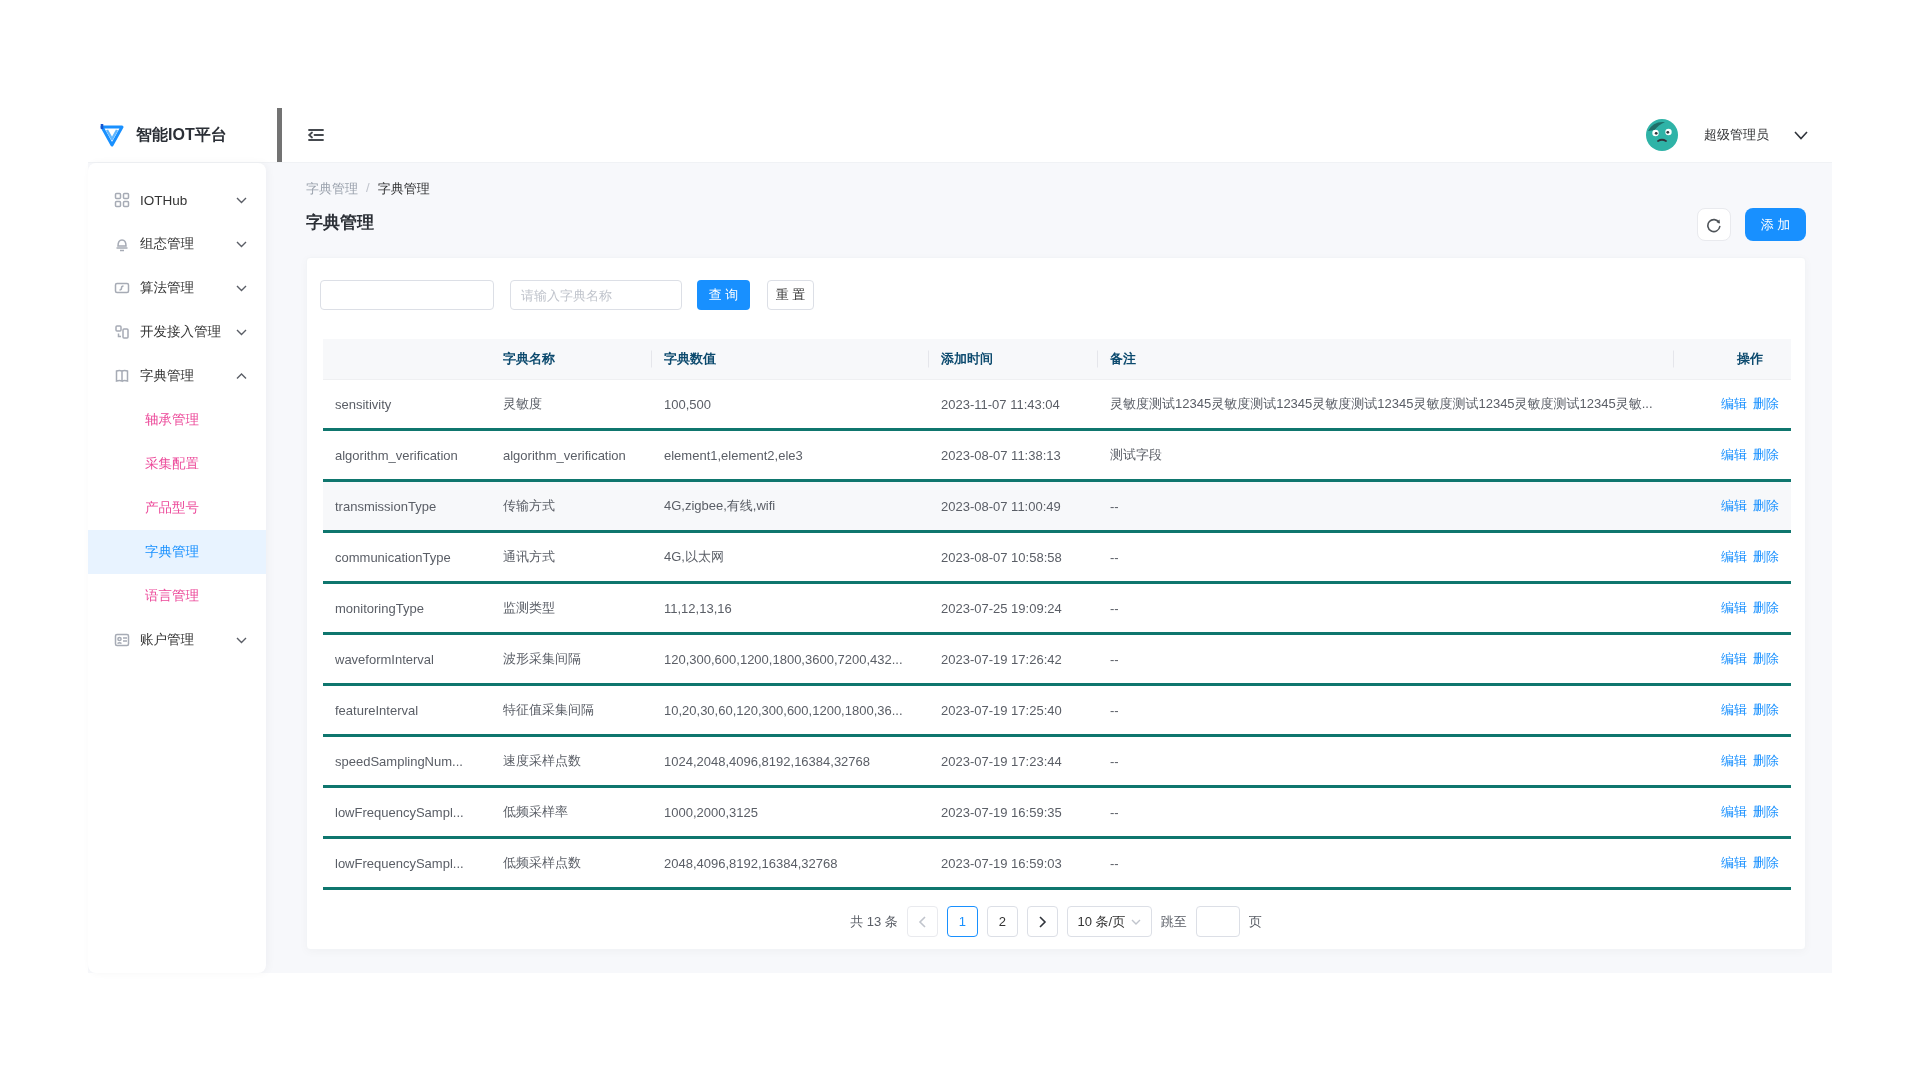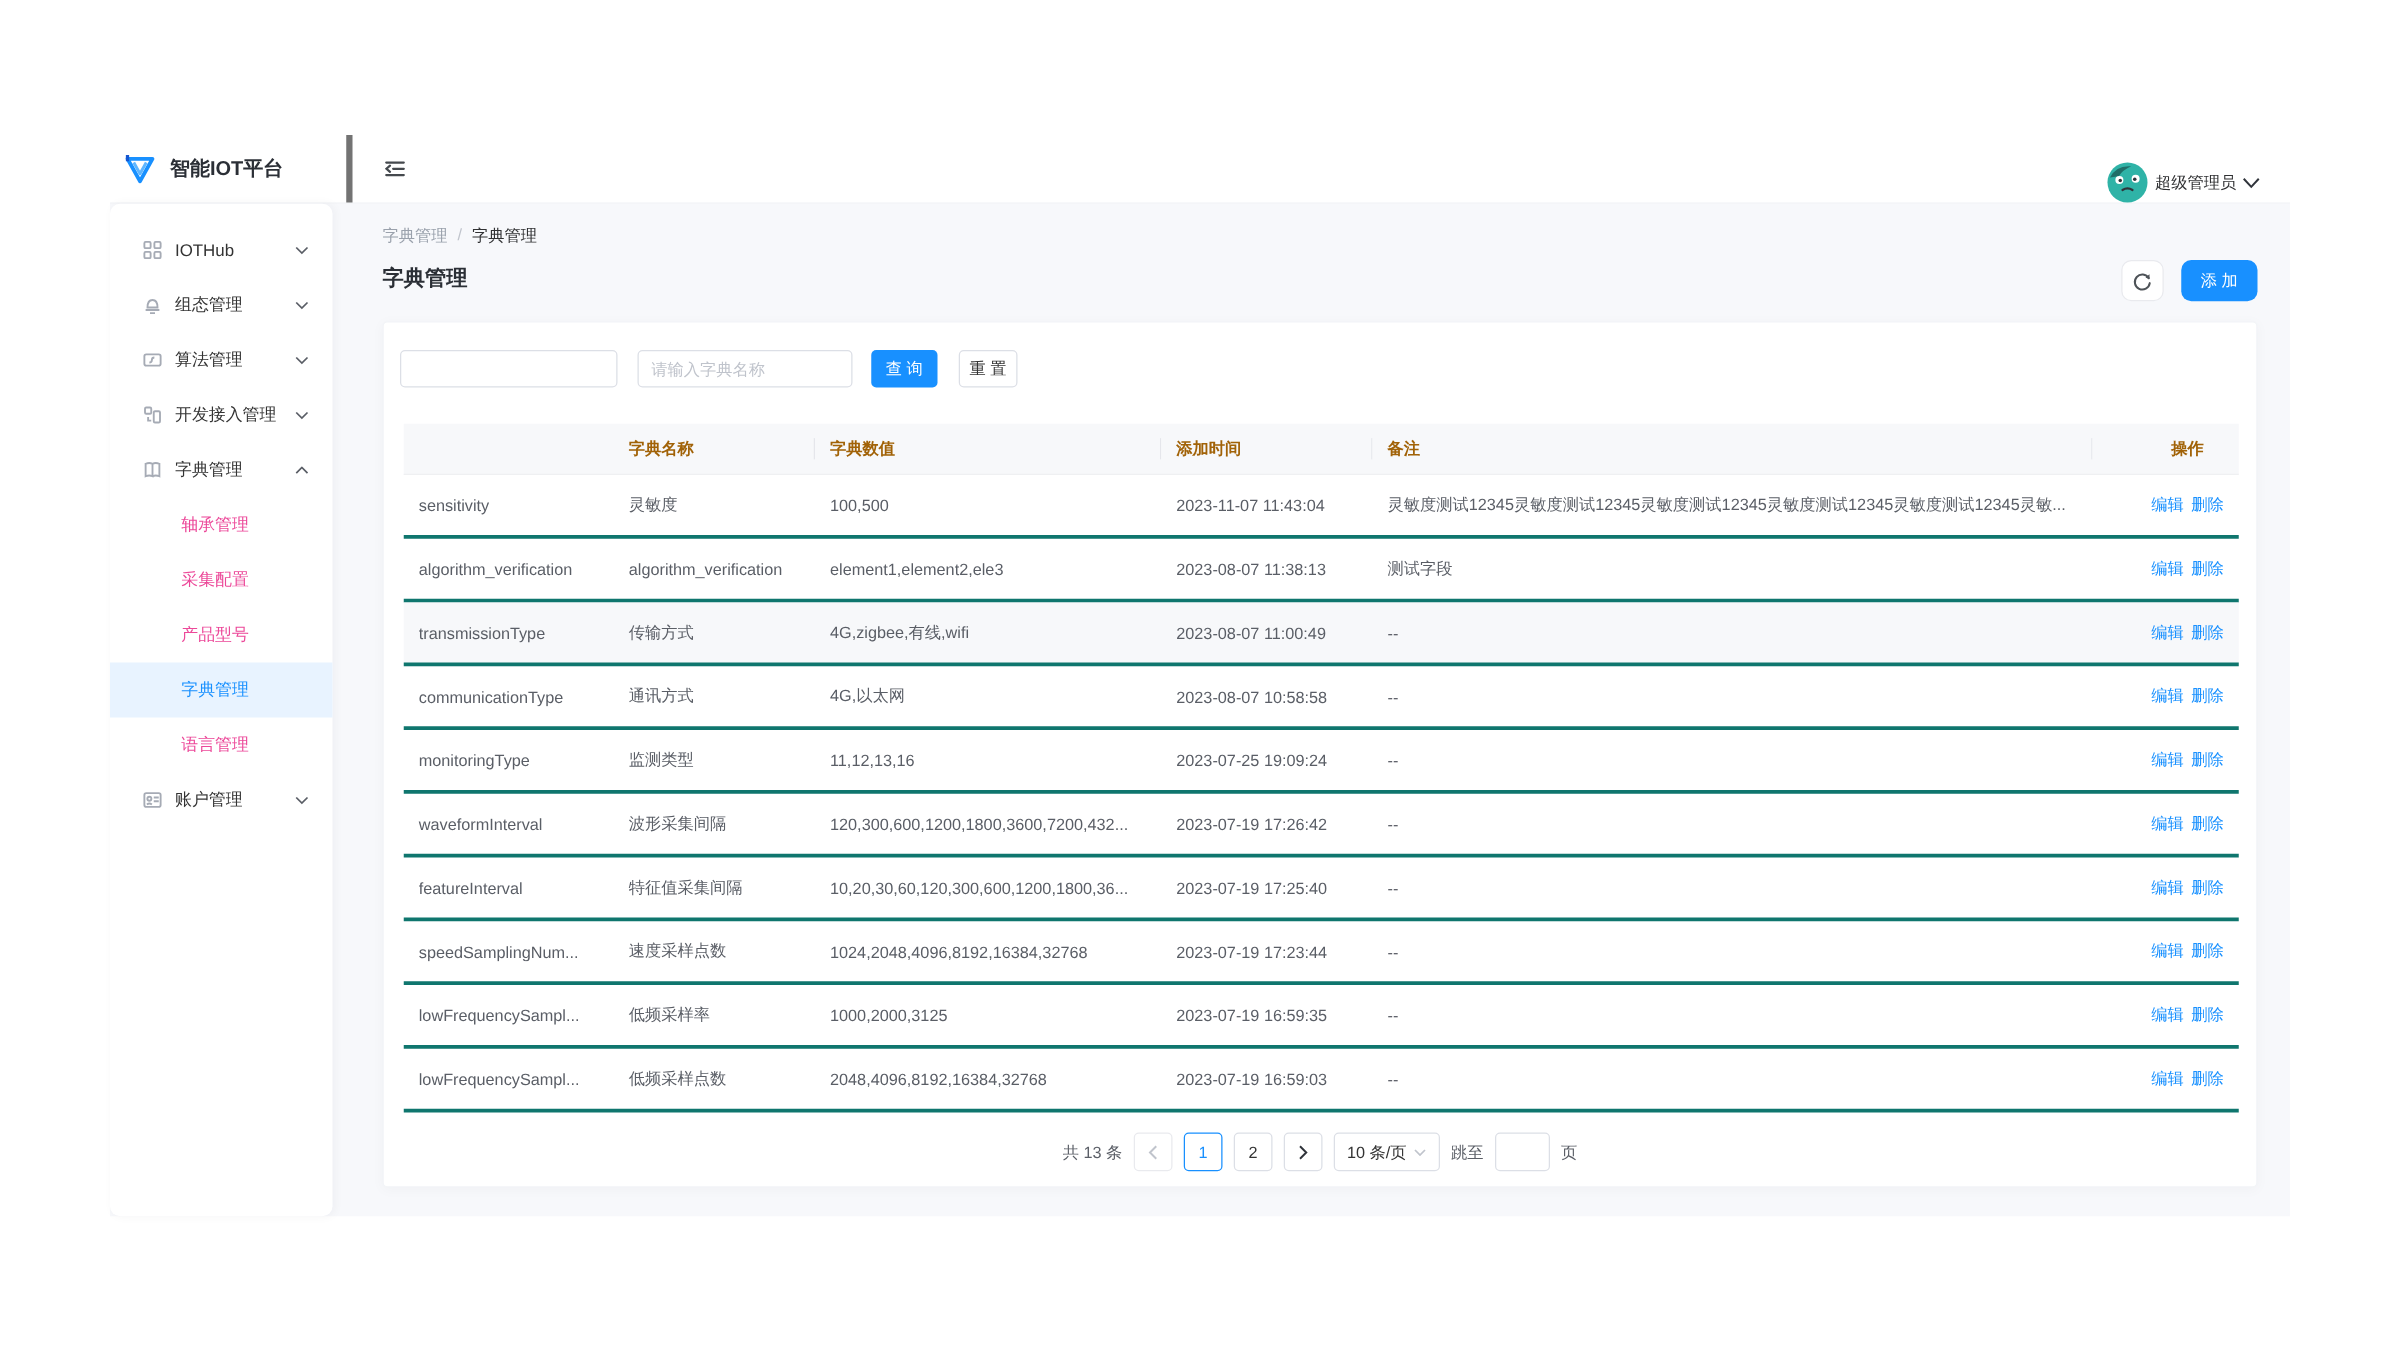--- a/index.html
+++ b/index.html
@@ -6,22 +6,22 @@
   html,body { width:1920px; height:1080px; background:#ffffff;
     font-family:"Liberation Sans","DejaVu Sans",sans-serif; color:#303133; }
 
   
   .topbar { position:absolute; left:88px; top:108px; width:1744px; height:55px;
     background:#fff; display:flex; align-items:center; border-bottom:1px solid #f0f2f5; }
   .logo-sec { width:194px; height:100%; display:flex; align-items:center; gap:10px;
     padding-left:10px; border-right:5px solid #737373; }
   .logo-title { font-size:16px; font-weight:bold; color:#2b2f36; white-space:nowrap; }
   .collapse-btn { margin-left:24px; cursor:pointer; display:flex; align-items:center; }
-  .user-sec { position:absolute; right:24px; top:11px; height:100%; display:flex;
-    align-items:center; gap:5px; cursor:pointer; }
+  .user-sec { position:absolute; right:24px; top:0; height:100%; display:flex;
+    align-items:center; gap:25px; cursor:pointer; }
   .user-name { font-size:13px; color:#303133; }
 
   
   .main { position:absolute; left:88px; top:163px; width:1744px; height:810px; background:#f7f8fb; }
 
   
   .sidebar { position:absolute; left:0; top:0; width:178px; height:810px; background:#fff;
     border-radius:8px; box-shadow:2px 0 8px rgba(29,35,41,.04); padding-top:15px; }
   .menu-item { height:44px; display:flex; align-items:center; padding-left:26px;
     font-size:13.5px; color:#333; cursor:pointer; position:relative; }
@@ -55,21 +55,21 @@
   .inp1 { width:174px; margin-right:16px; }
   .inp2 { width:172px; margin-right:15px; }
   .query-btn { width:53px; height:30px; background:#1890ff; border:none; border-radius:4px;
     color:#fff; font-size:13px; cursor:pointer; margin-right:17px; }
   .reset-btn { width:47px; height:30px; background:#fff; border:1px solid #dcdfe6;
     border-radius:4px; color:#333; font-size:13px; cursor:pointer; }
 
   
   .tbl { position:absolute; left:16px; top:81px; width:1468px; font-size:13px; }
   .t-row { display:flex; align-items:center; height:51px; border-bottom:3px solid #0f766e; color:#5a5e66; }
-  .t-head { height:41px; background:#f7f8fa; color:#a16207; font-weight:bold; border-bottom:1px solid #eff0f2; display:flex; align-items:center; }
+  .t-head { height:41px; background:#f7f8fa; color:#0c4a6e; font-weight:bold; border-bottom:1px solid #eff0f2; display:flex; align-items:center; }
   .t-head .t-cell { position:relative; }
   .t-head .t-cell:not(:last-child)::after { content:""; position:absolute; right:0; top:50%;
     transform:translateY(-50%); width:1px; height:17px; background:#e5e6eb; }
   .t-cell { padding:0 12px; overflow:hidden; white-space:nowrap; text-overflow:ellipsis; }
   .c-key { width:168px; } .c-name { width:161px; } .c-value { width:277px; }
   .c-time { width:169px; } .c-remark { width:576px; } .c-action { width:117px; text-align:right; }
   .t-head .c-action { padding-right:28px; }
   .t-row.hovered { background:#f7f8fa; }
   .op-link { color:#1890ff; cursor:pointer; margin-left:6px; text-decoration:none; }
 

